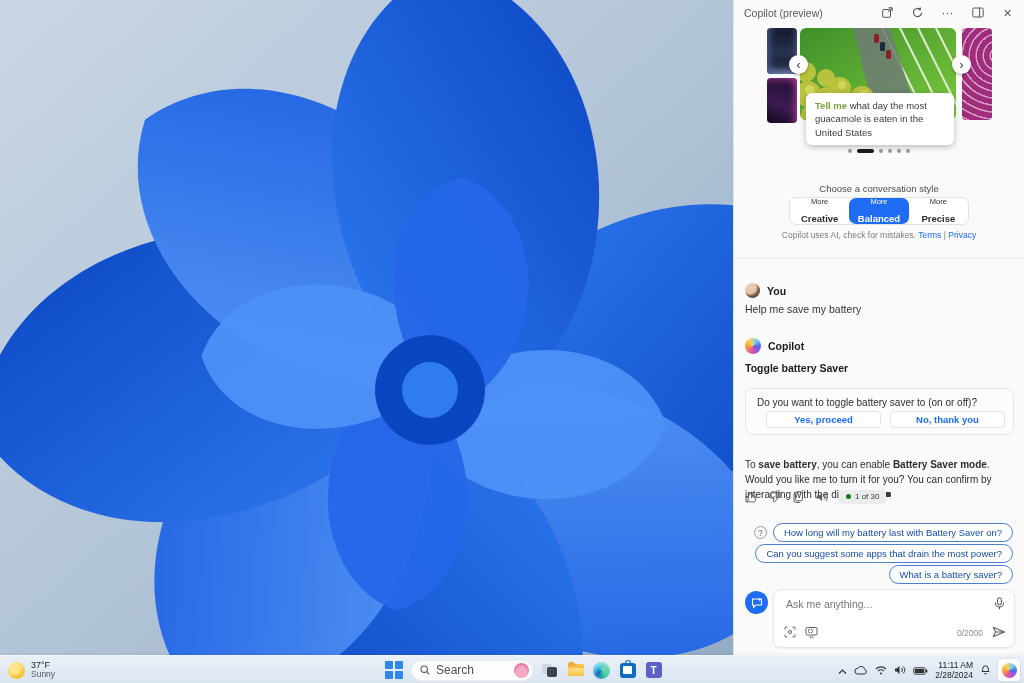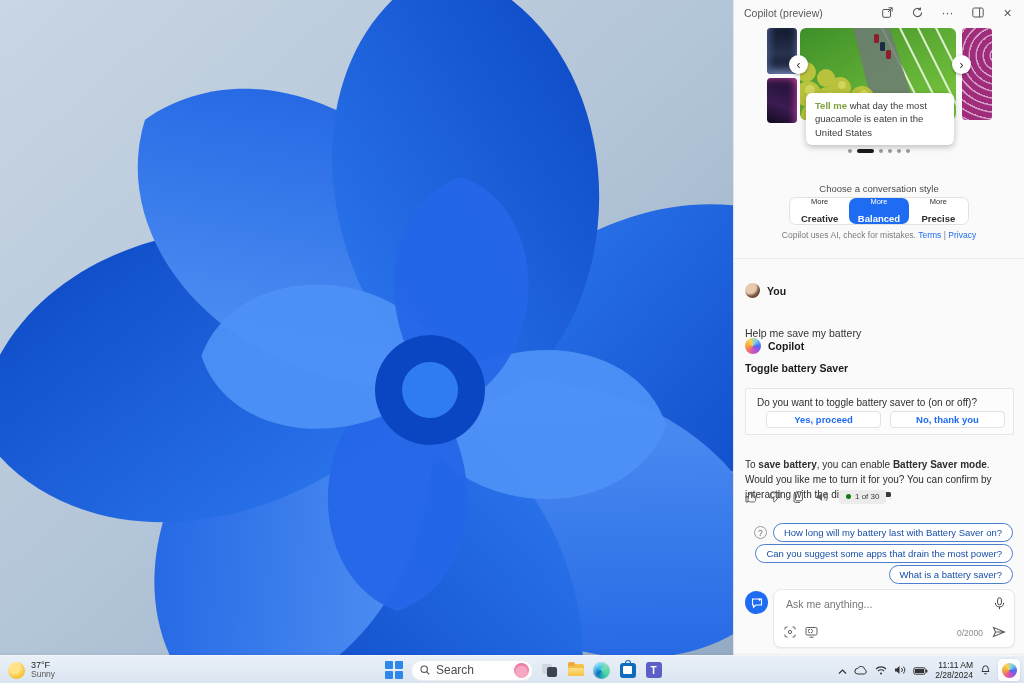--- a/index.html
+++ b/index.html
@@ -63,25 +63,25 @@
   .disclaimer a { color:#1d6cf2; text-decoration:none; }
   .chat-divider { position:absolute; top:258px; left:0; right:0; height:1px; background:#ececec; }
 
   
   .row-ident { position:absolute; left:11px; display:flex; align-items:center; gap:7px; }
   .avatar { width:15px; height:15px; border-radius:50%;
     background:radial-gradient(circle at 35% 30%, #e8c9ae 0 40%, #7d5a43 60%, #3e2c22 100%); }
   .bot-logo { width:16px; height:16px; border-radius:50%;
     background:conic-gradient(from 210deg,#e8618c,#f2a63b,#ffd34d,#7ad0f0,#4f6bed,#b14fd8,#e8618c); }
   .ident-label { font-size:10.5px; font-weight:bold; color:#1b1b1b; }
-  .chat-text { position:absolute; left:11px; font-size:10.5px; color:#333;margin-top:24px; }
+  .chat-text { position:absolute; left:11px; font-size:10.5px; color:#333; }
   .bot-heading { position:absolute; left:11px; font-size:10.5px; font-weight:bold; color:#1b1b1b; }
 
   .dialog-card { position:absolute; left:11px; top:388px; width:269px; height:47px;
-    background:#fcfcfc; border:1px solid #e6e6e6; border-radius:2px; }
+    background:#fcfcfc; border:1px solid #e6e6e6; border-radius:8px; }
   .dialog-q { position:absolute; left:11px; top:8px; font-size:10px; color:#2e2e2e; }
   .dialog-btns { position:absolute; left:20px; right:8px; bottom:6px; display:flex; gap:9px; }
   .dlg-btn { flex:1; height:17px; background:#fff; border:1px solid #e2e2e2; border-radius:4px;
     display:flex; align-items:center; justify-content:center;
     font-size:9.5px; font-weight:bold; color:#1d6cf2; }
 
   .answer { position:absolute; left:11px; top:457px; width:264px;
     font-size:10px; line-height:1.5; color:#2e2e2e; }
   .answer b { font-weight:bold; }
   .kb-ic { display:inline-block; width:9px; height:7px; background:#3a3a3a; border-radius:1.5px;

